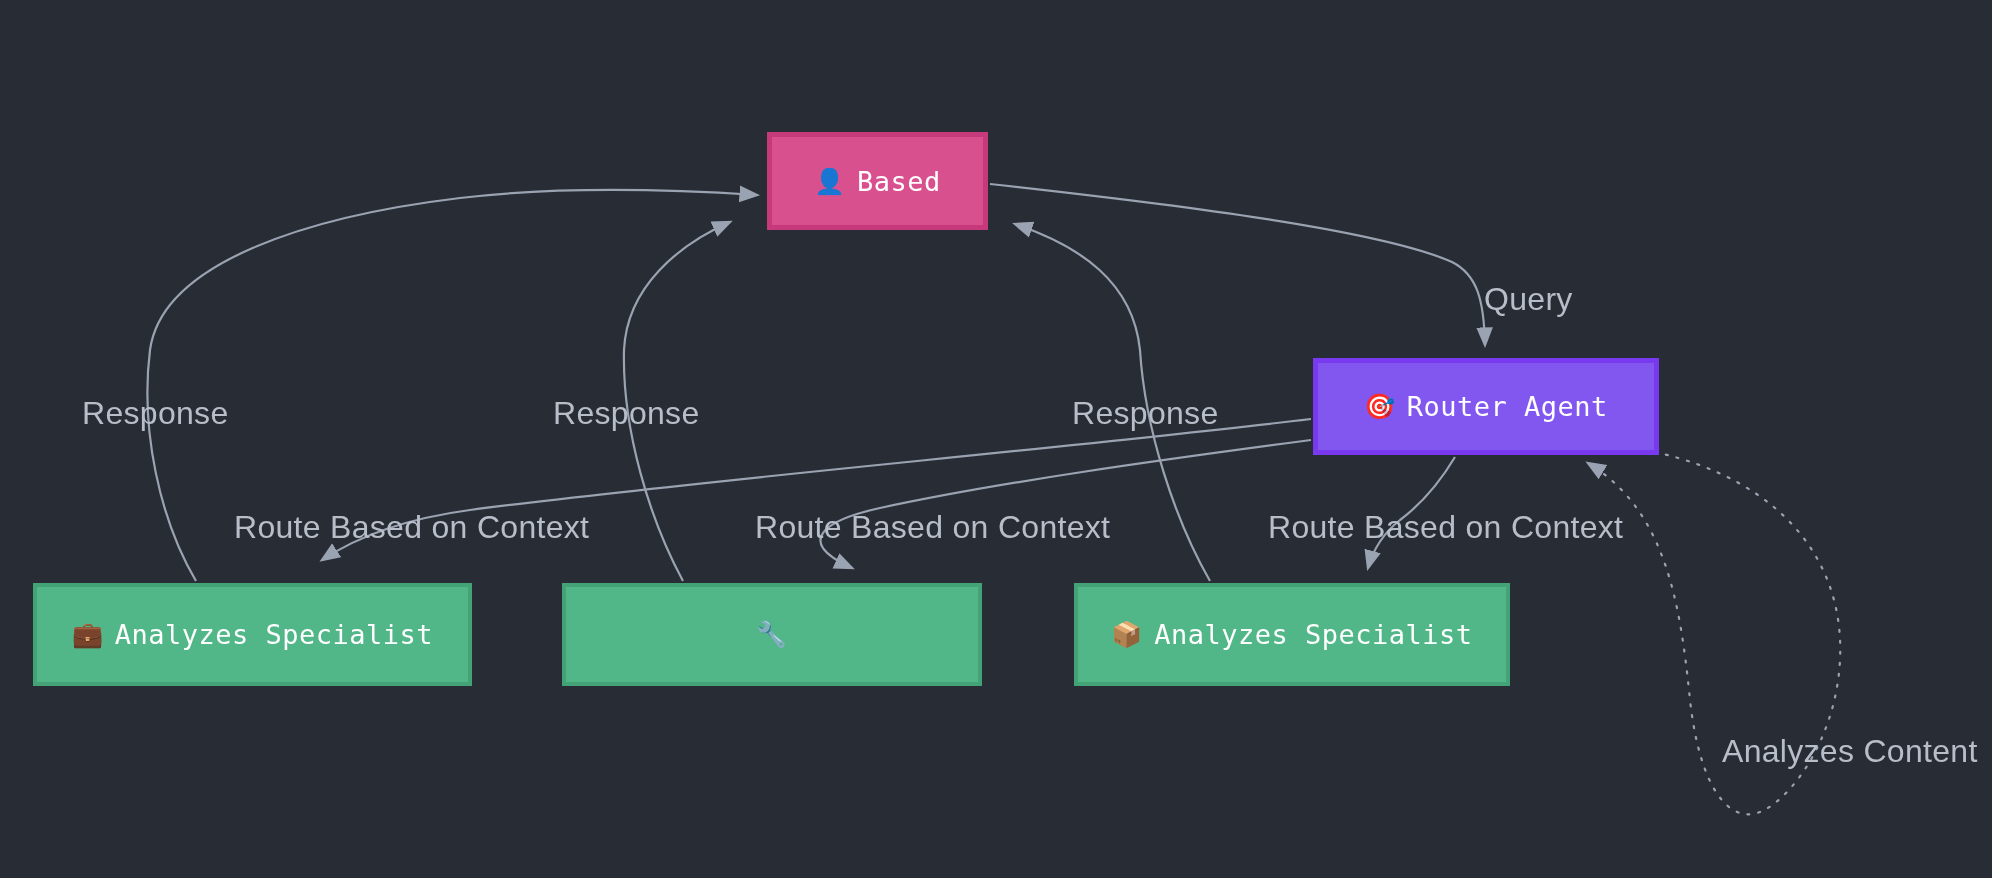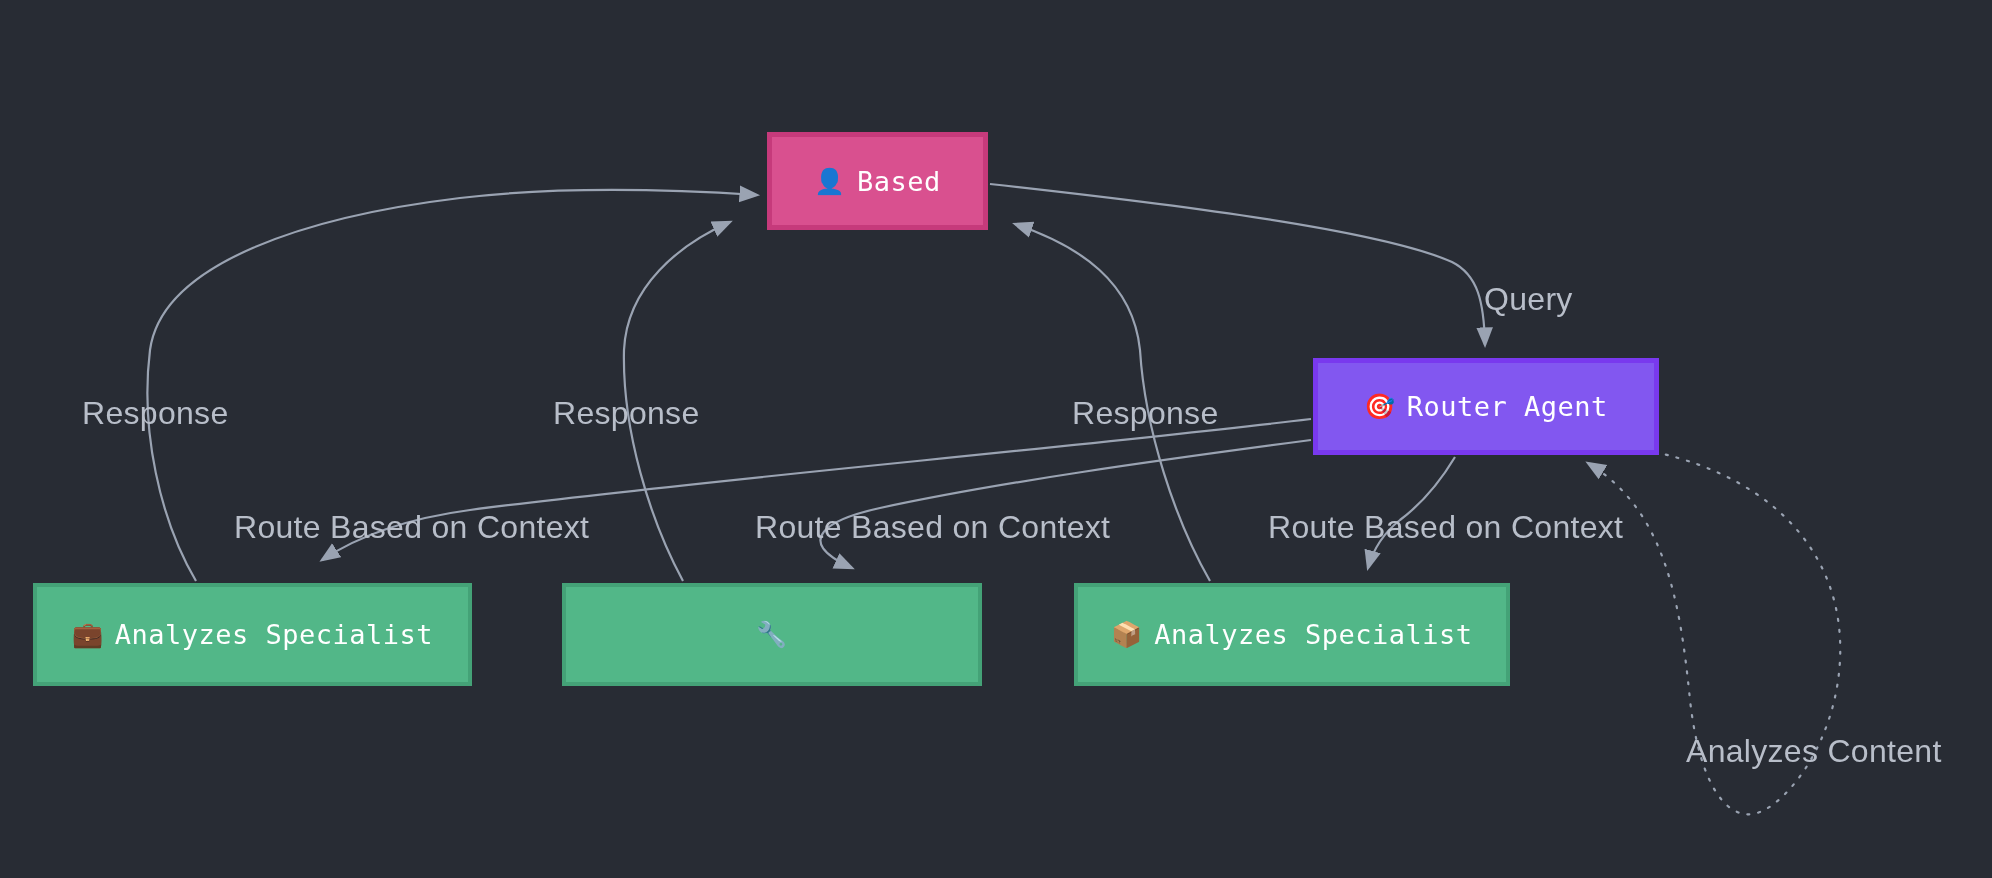--- a/index.html
+++ b/index.html
@@ -144,15 +144,15 @@
   <div class="edge-label" style="left:755px; top:509px;">Route Based on Context</div>
 
   <div class="edge-label" style="left:1268px; top:509px;">Route Based on Context</div>
 
   <div class="edge-label" style="left:82px; top:395px;">Response</div>
 
   <div class="edge-label" style="left:553px; top:395px;">Response</div>
 
   <div class="edge-label" style="left:1072px; top:395px;">Response</div>
 
-  <div class="edge-label" style="left:1686px; top:733px;">Analyzes Content</div>
+  <div class="edge-label" style="left:1722px; top:733px;">Analyzes Content</div>
 
 </div>
 
 </body></html>

